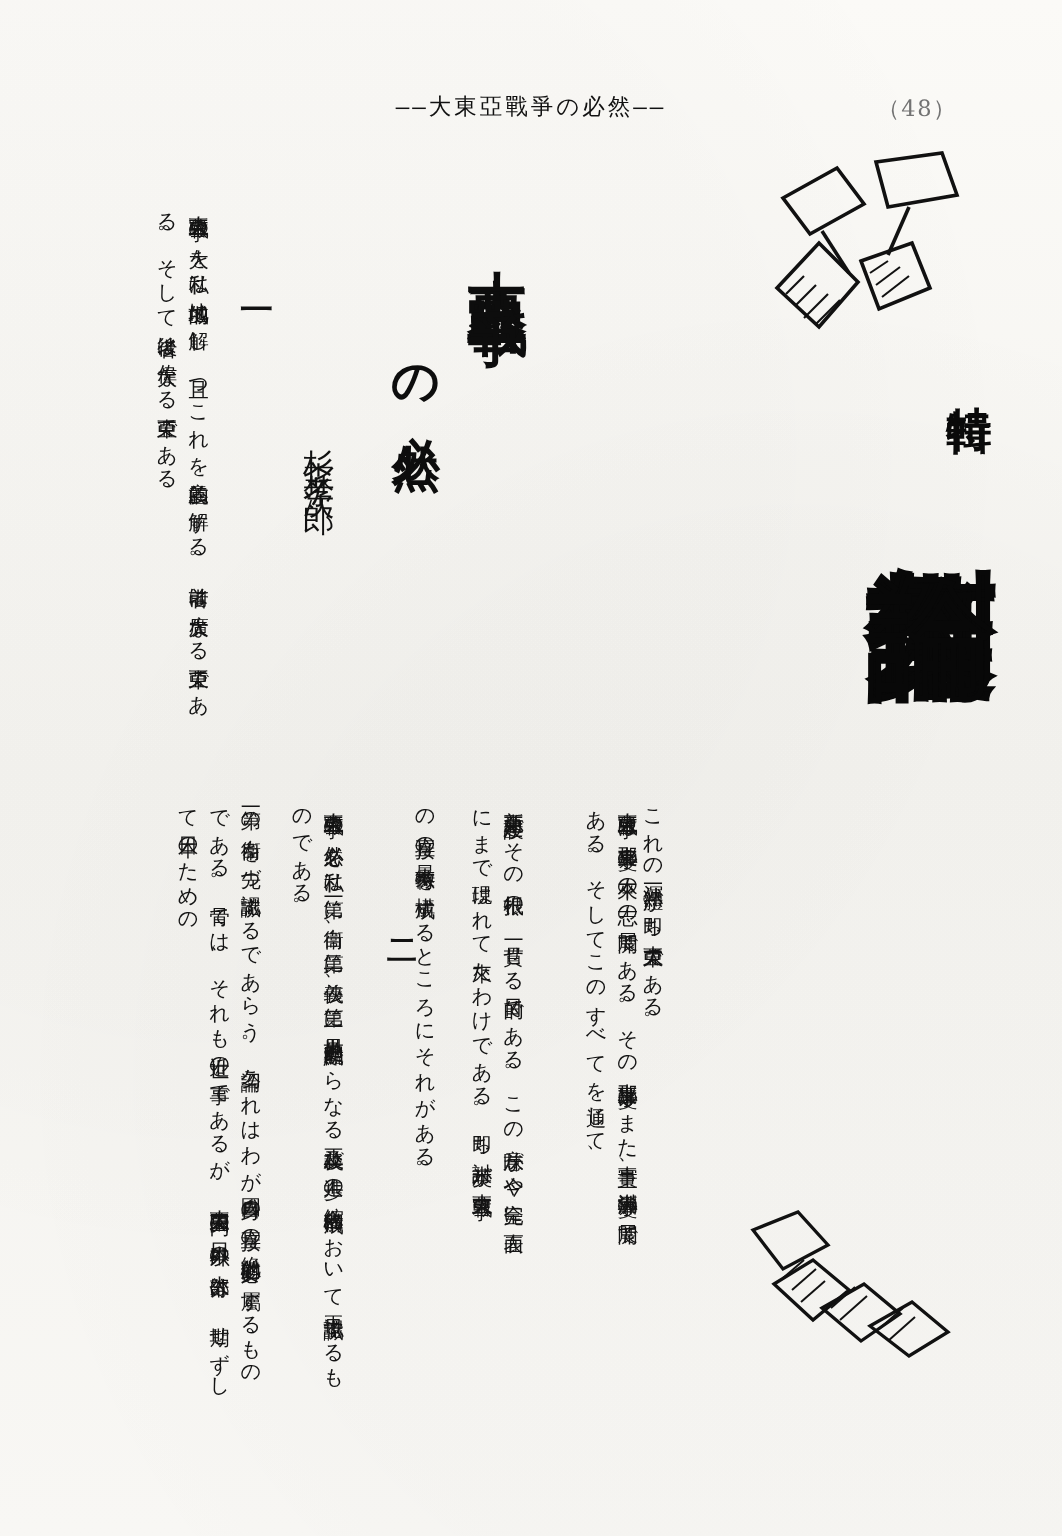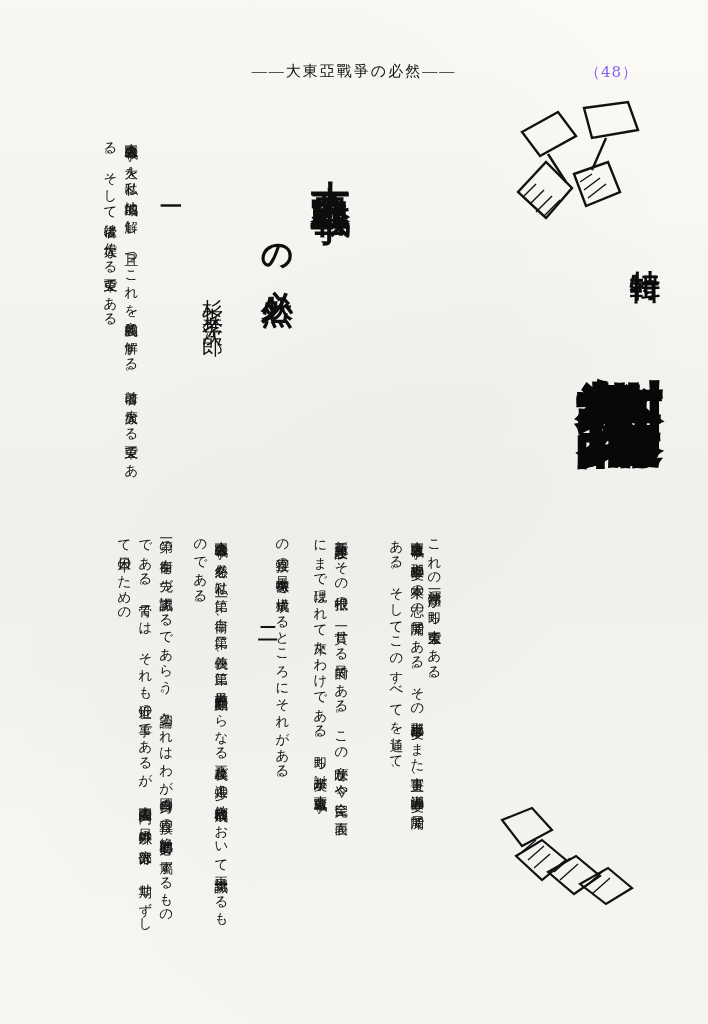--- a/index.html
+++ b/index.html
@@ -37,29 +37,29 @@
   }
   .running-head {
     position: absolute;
     left: 50%;
     transform: translateX(-50%);
     top: 0;
     font-size: 15px;
     letter-spacing: 2px;
     white-space: nowrap;
     color: #111;
-    font-family: Liberation Serif, serif;
+    font-family: Liberation Mono, monospace;
   }
   .page-number {
     position: absolute;
     right: 70px;
     top: 1px;
     font-size: 15px;
     letter-spacing: 1px;
-    color: #8b5cf6;
+    color: #737373;
   }
 
   
   .vtext {
     writing-mode: vertical-rl;
     text-orientation: upright;
     -webkit-writing-mode: vertical-rl;
     line-height: 1.55;
     white-space: pre-wrap;
   }

